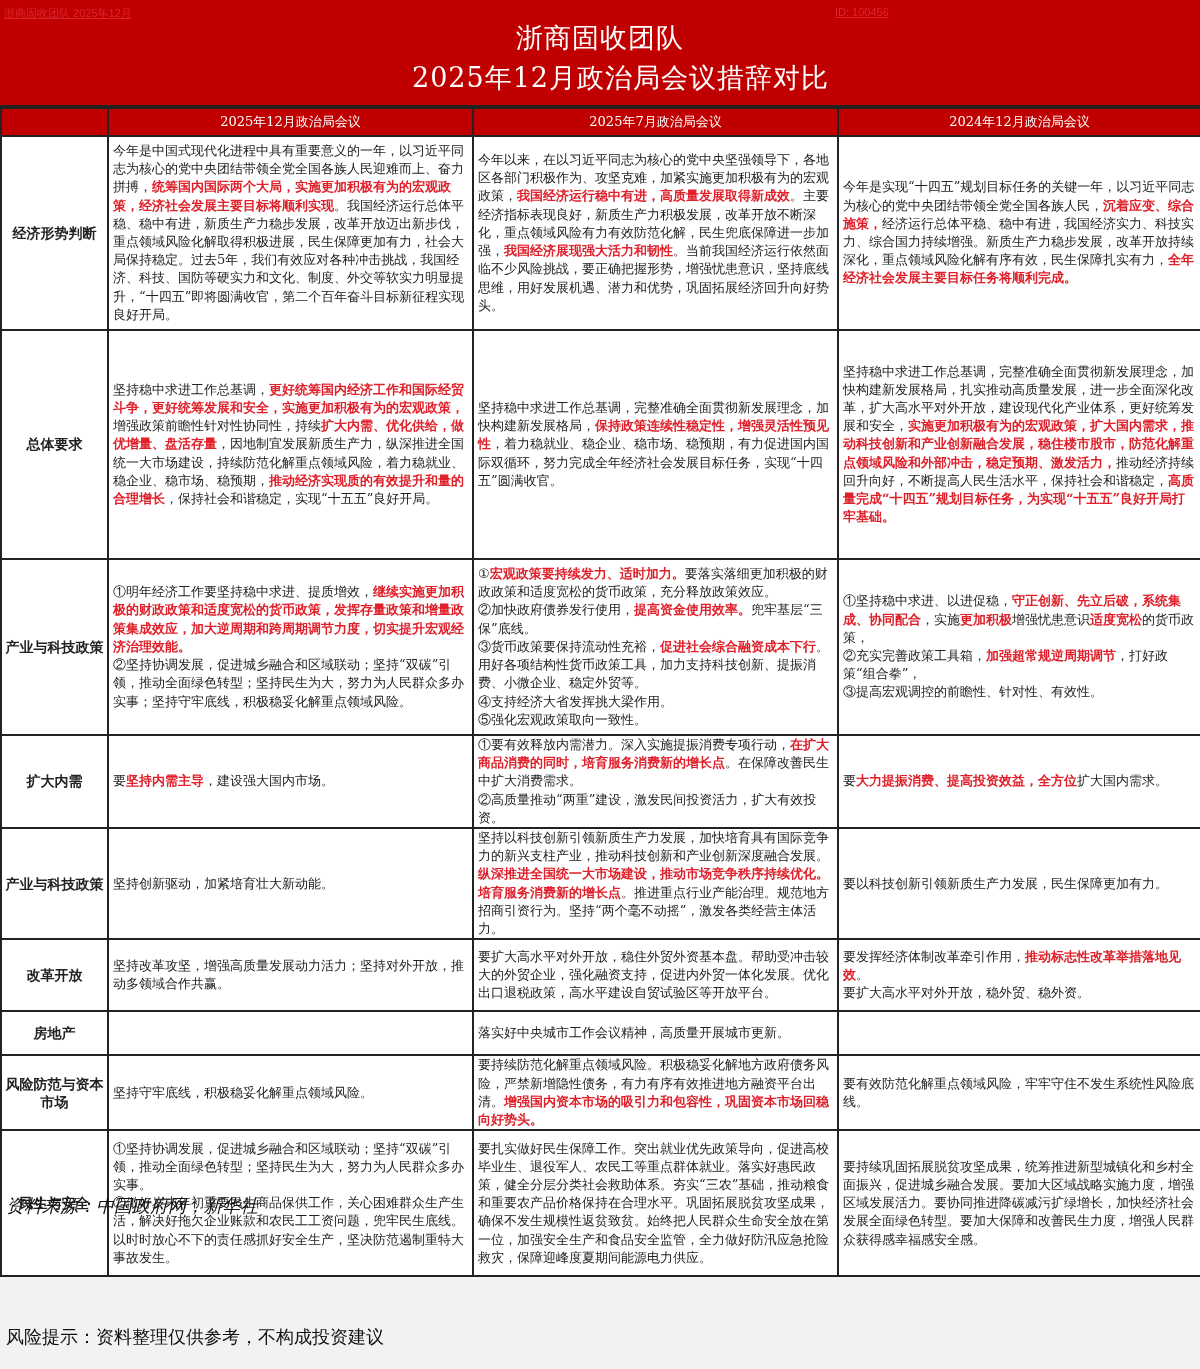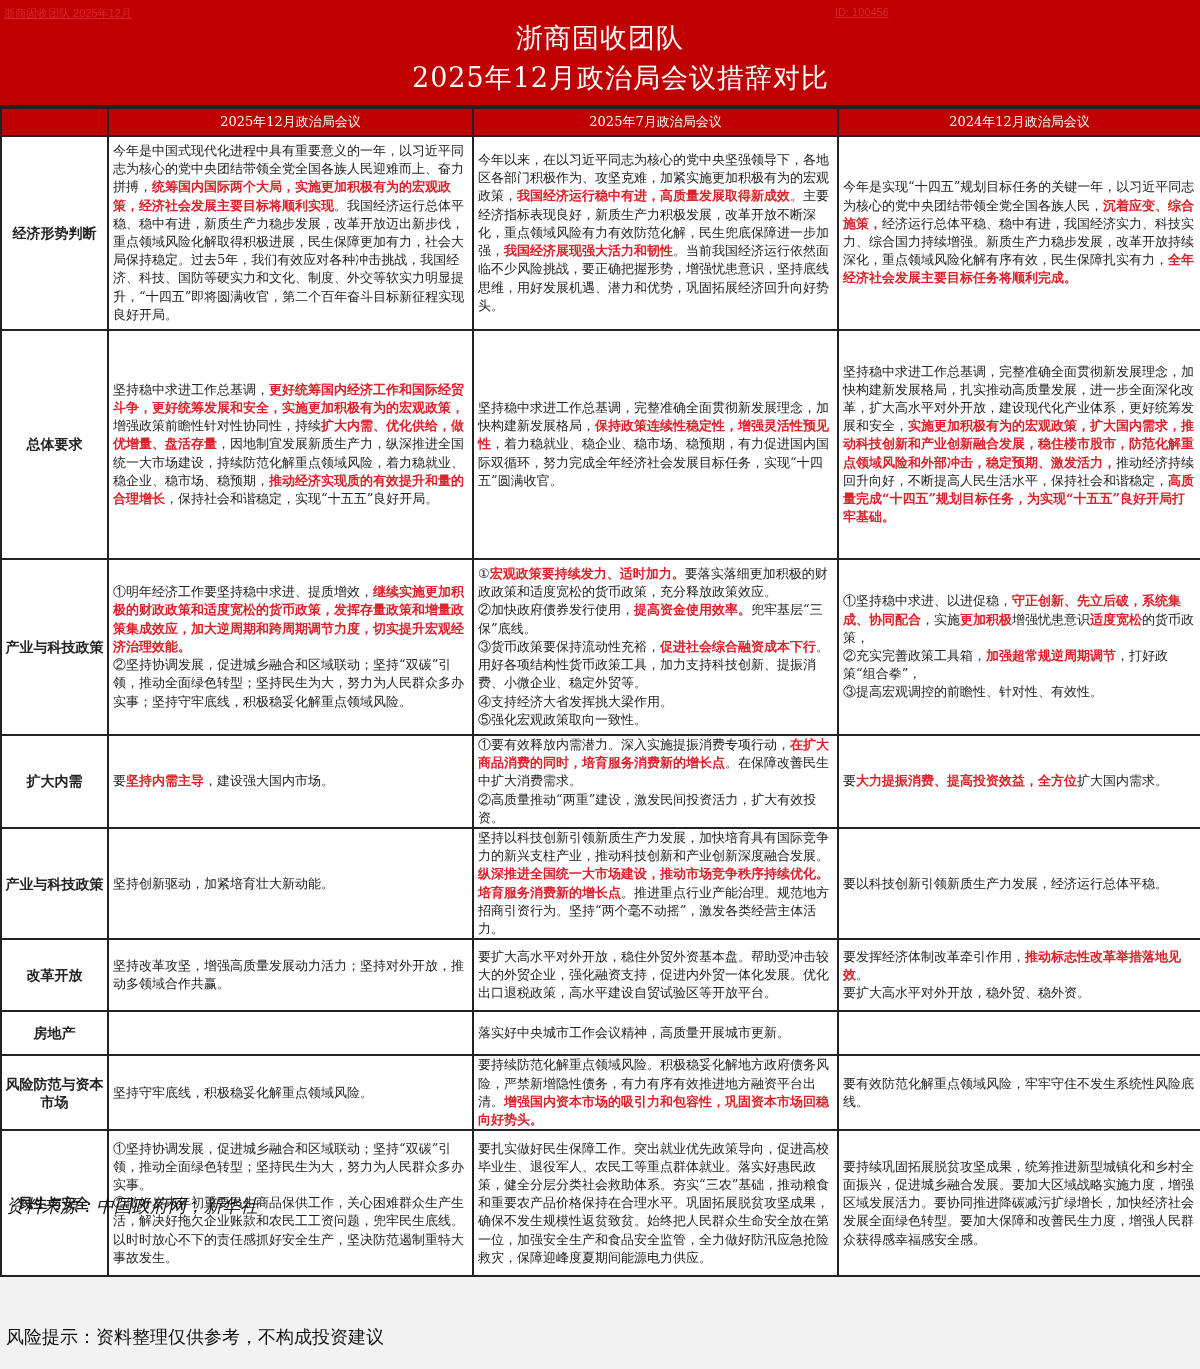--- a/index.html
+++ b/index.html
@@ -118,21 +118,21 @@
       </tr>
       <tr style="height: 106px;">
         <td class="cat">产业与科技政策</td>
         <td>
           <span class="para"><span>坚持创新驱动，加紧培育壮大新动能。</span></span>
         </td>
         <td>
           <span class="para"><span>坚持以科技创新引领新质生产力发展，加快培育具有国际竞争力的新兴支柱产业，推动科技创新和产业创新深度融合发展。</span><span class="red">纵深推进全国统一大市场建设，推动市场竞争秩序持续优化。培育服务消费新的增长点</span><span>。推进重点行业产能治理。规范地方招商引资行为。坚持“两个毫不动摇”，激发各类经营主体活力。</span></span>
         </td>
         <td>
-          <span class="para"><span>要以科技创新引领新质生产力发展，经济运行总体平稳。</span></span>
+          <span class="para"><span>要以科技创新引领新质生产力发展，民生保障更加有力。</span></span>
         </td>
       </tr>
       <tr style="height: 72px;">
         <td class="cat">改革开放</td>
         <td>
           <span class="para"><span>坚持改革攻坚，增强高质量发展动力活力；坚持对外开放，推动多领域合作共赢。</span></span>
         </td>
         <td>
           <span class="para"><span>要扩大高水平对外开放，稳住外贸外资基本盘。帮助受冲击较大的外贸企业，强化融资支持，促进内外贸一体化发展。优化出口退税政策，高水平建设自贸试验区等开放平台。</span></span>
         </td>

